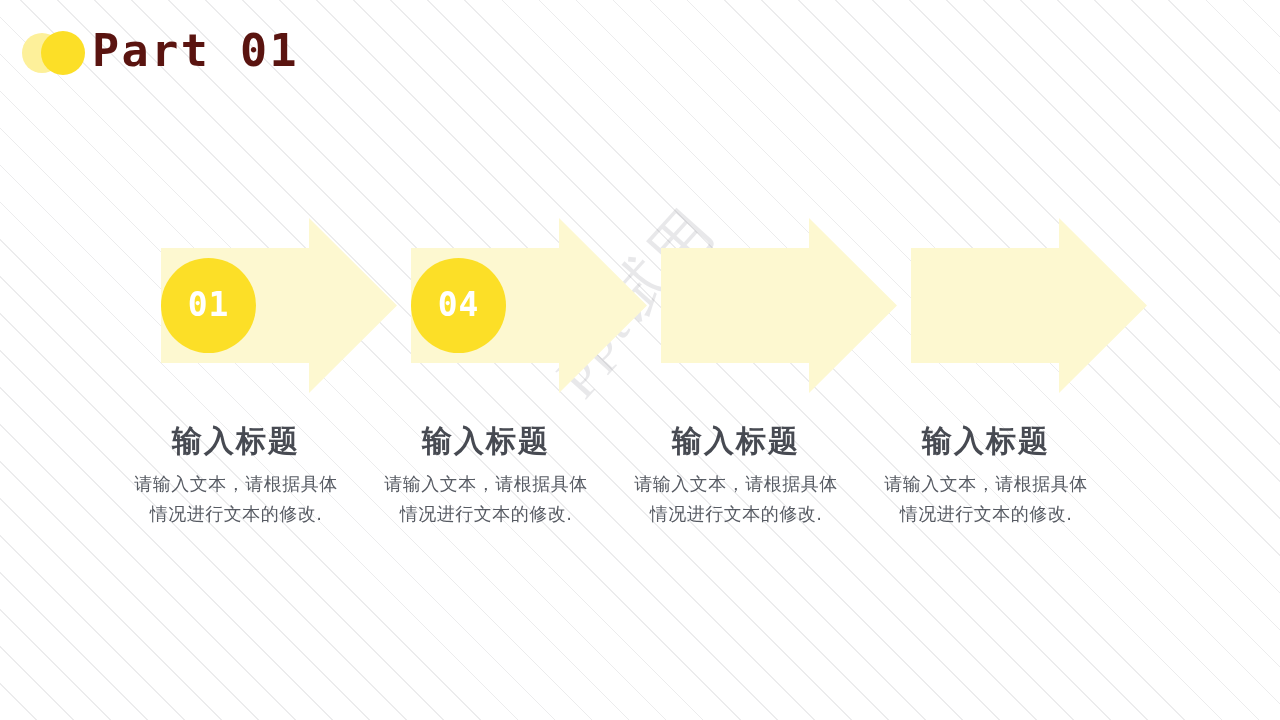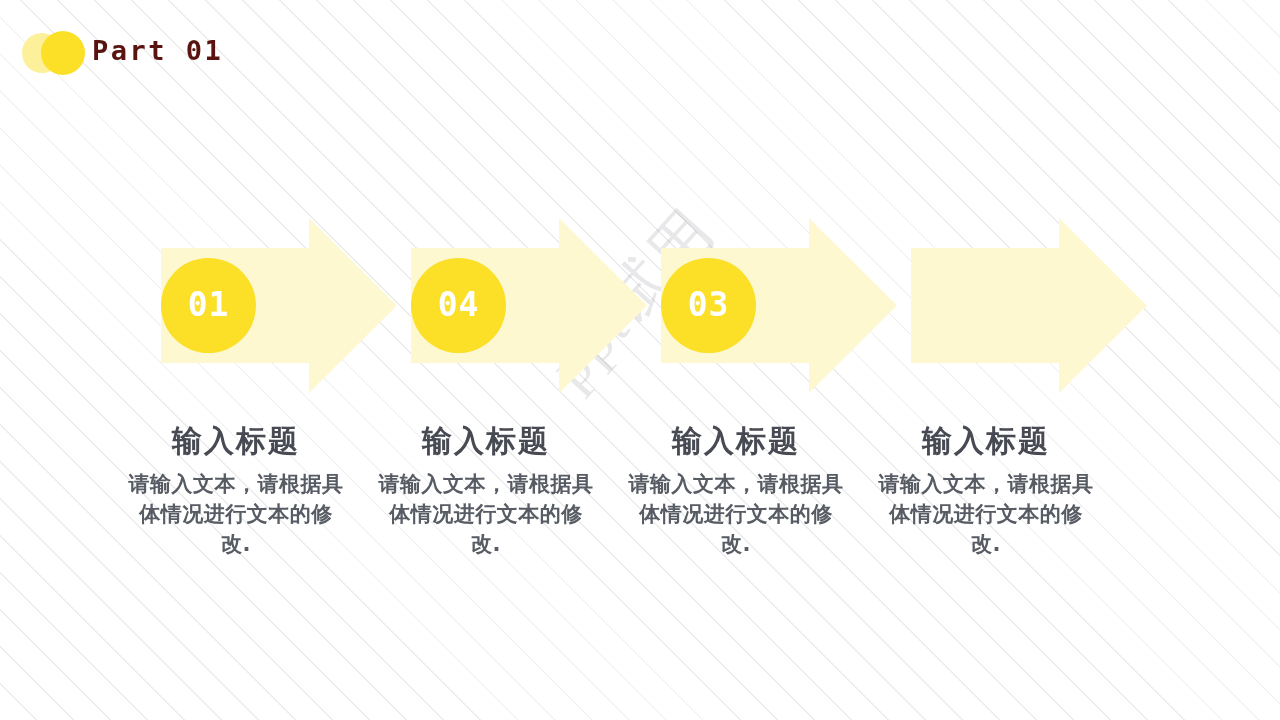--- a/index.html
+++ b/index.html
@@ -67,21 +67,21 @@
     left: 19px; top: 2px;
     width: 44px; height: 44px;
     background: #fcdf27;
   }
 
   #part-title {
     position: absolute;
     left: 92px;
     top: 27px;
     font-family: "DejaVu Sans Mono", "Liberation Mono", monospace;
-    font-size: 27px;
+    font-size: 45px;
     font-weight: 700;
     letter-spacing: 2.5px;
     color: #5a1410;
     line-height: 48px;
     white-space: nowrap;
   }
 
   
   #watermark {
     position: absolute;
@@ -166,22 +166,22 @@
     font-family: "DejaVu Sans", "Liberation Sans", sans-serif;
     font-size: 30px;
     font-weight: 700;
     color: #474a52;
     letter-spacing: 2px;
     line-height: 34px;
   }
   .step-body {
     margin-top: 11px;
     font-family: "DejaVu Sans", "Liberation Sans", sans-serif;
-    font-size: 21px;
-    font-weight: 700;
+    font-size: 18px;
+    font-weight: 400;
     color: #575b63;
     letter-spacing: 0.5px;
     line-height: 30px;
     padding: 0 22px;
   }
 </style>
 </head>
 <body>
 
 <div id="slide">
@@ -231,23 +231,20 @@
         <div class="step-body">请输入文本，请根据具体情况进行文本的修改.</div>
       </div>
     </div>
 
     <div class="step" style="left:595px;">
       <div class="arrow-wrap">
         <svg viewBox="0 0 236 175" xmlns="http://www.w3.org/2000/svg">
           <polygon points="0,30 148,30 148,0 236,87.5 148,175 148,145 0,145" fill="#fdf8d0"></polygon>
         </svg>
       </div>
-      <div class="num-circle" style="left:50px;">
-        <span class="num">03</span>
-      </div>
       <div class="step-text">
         <div class="step-title">输入标题</div>
         <div class="step-body">请输入文本，请根据具体情况进行文本的修改.</div>
       </div>
     </div>
 
     <div class="step" style="left:845px;">
       <div class="arrow-wrap">
         <svg viewBox="0 0 236 175" xmlns="http://www.w3.org/2000/svg">
           <polygon points="0,30 148,30 148,0 236,87.5 148,175 148,145 0,145" fill="#fdf8d0"></polygon>

